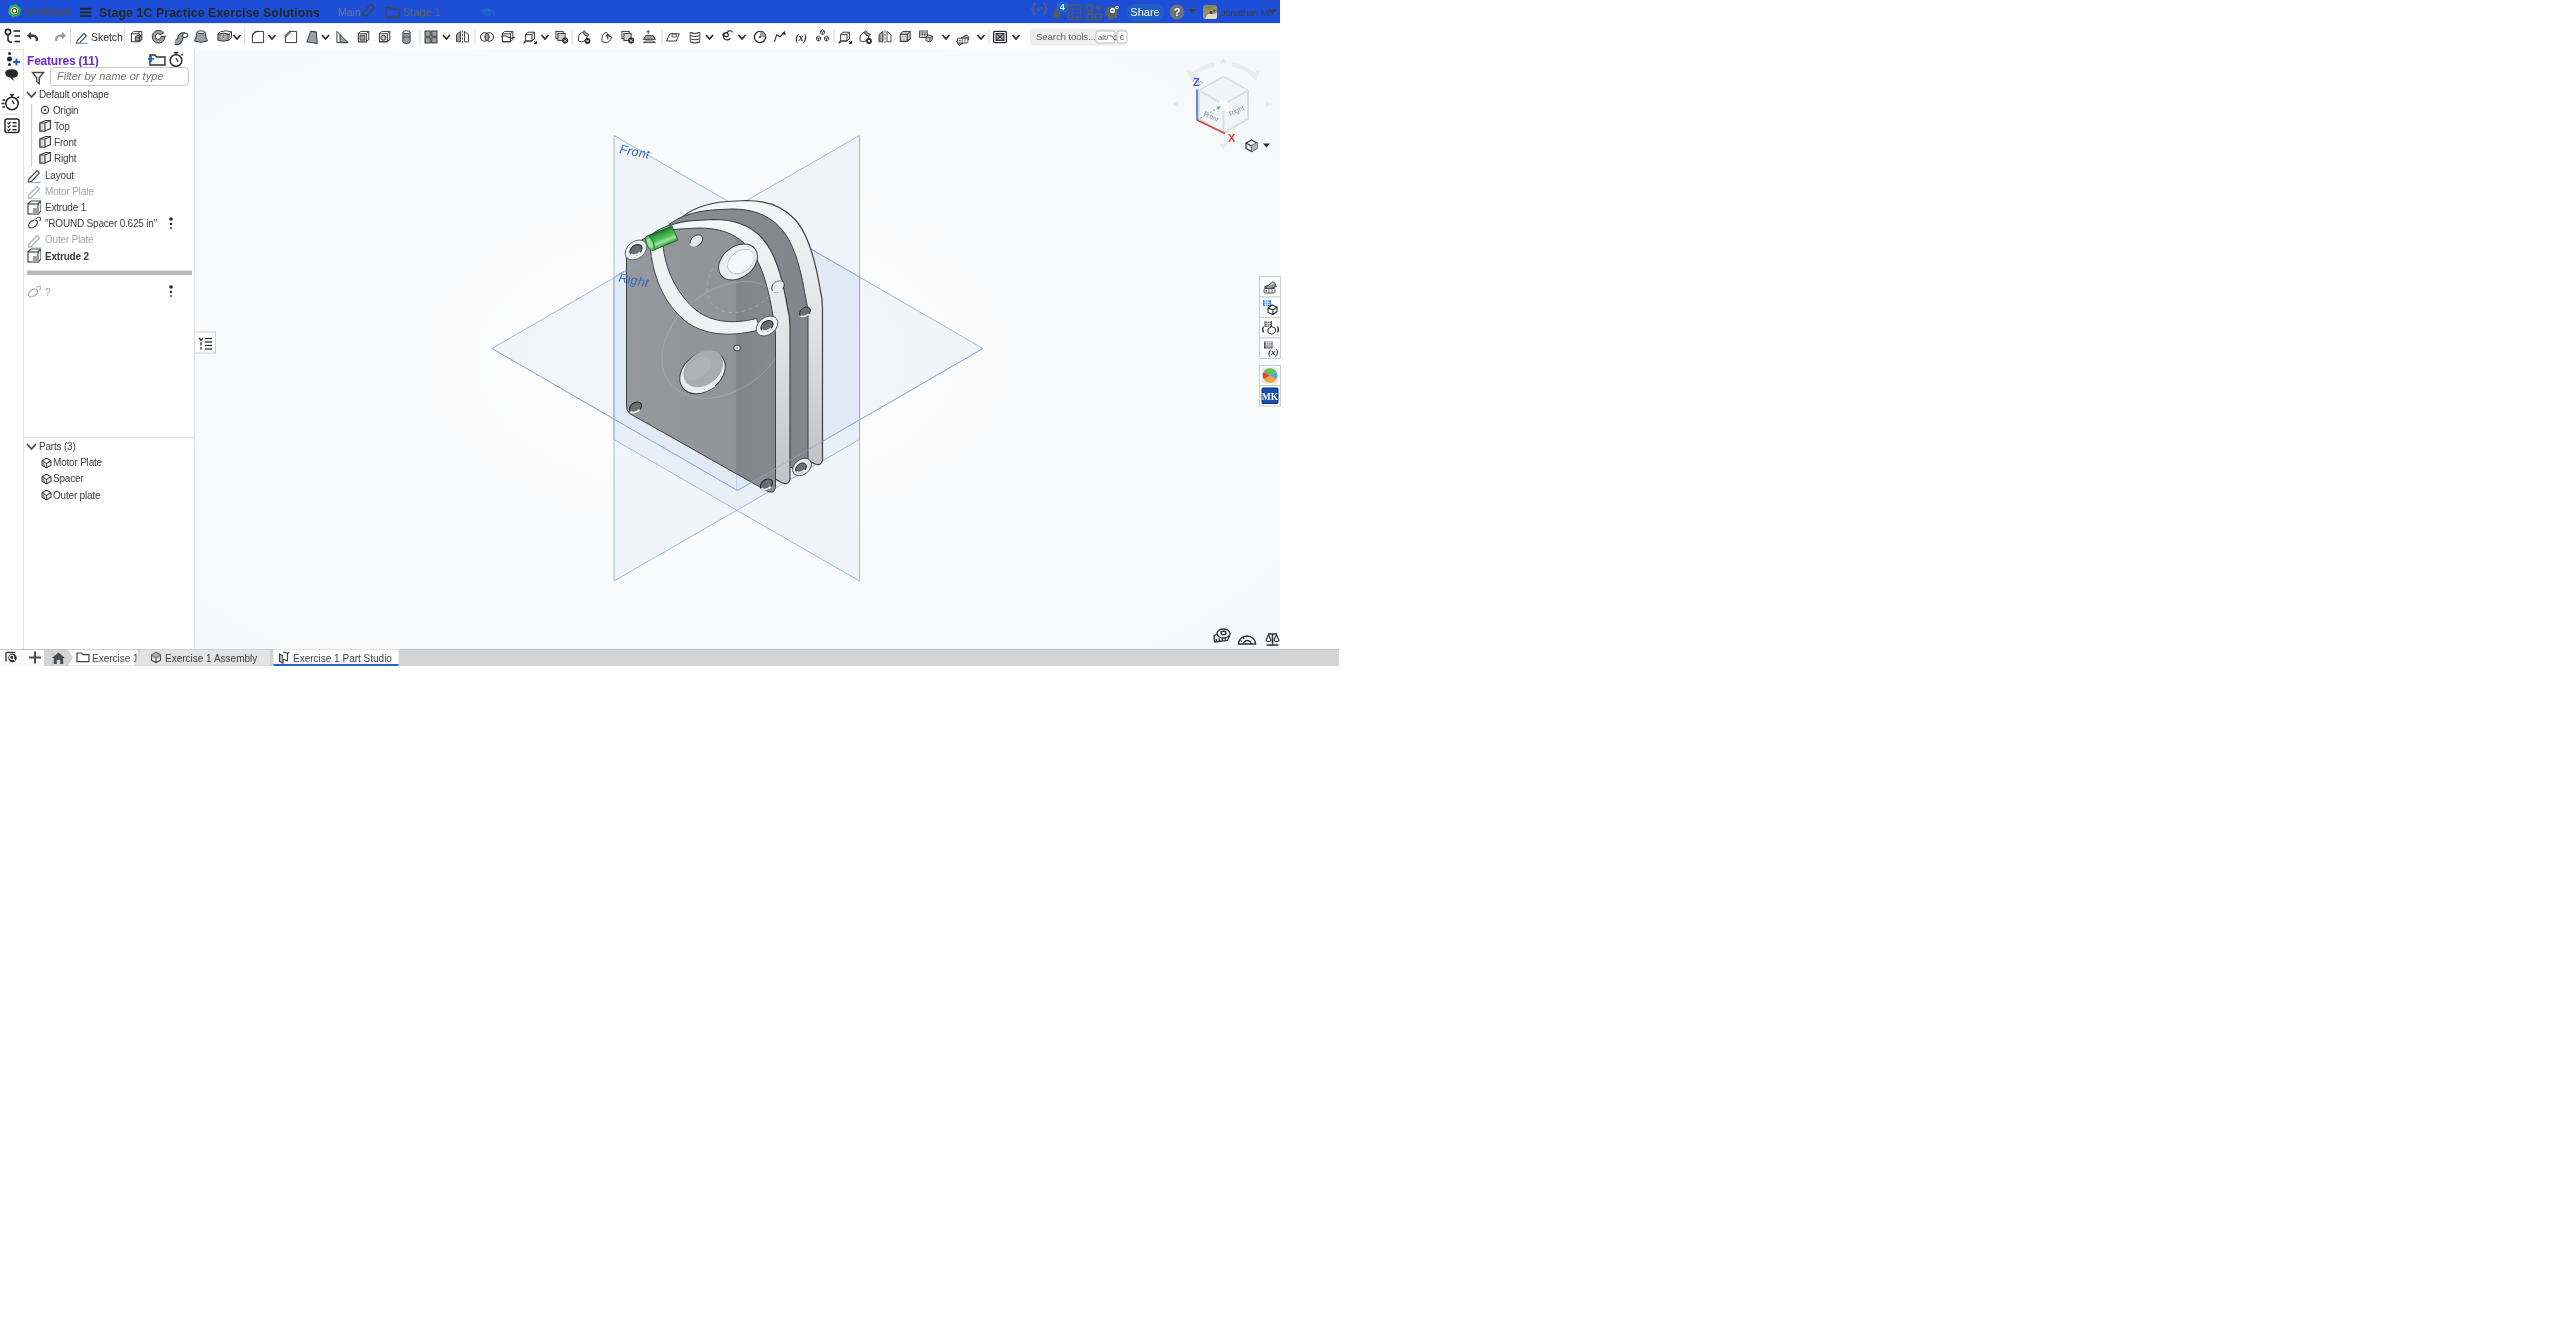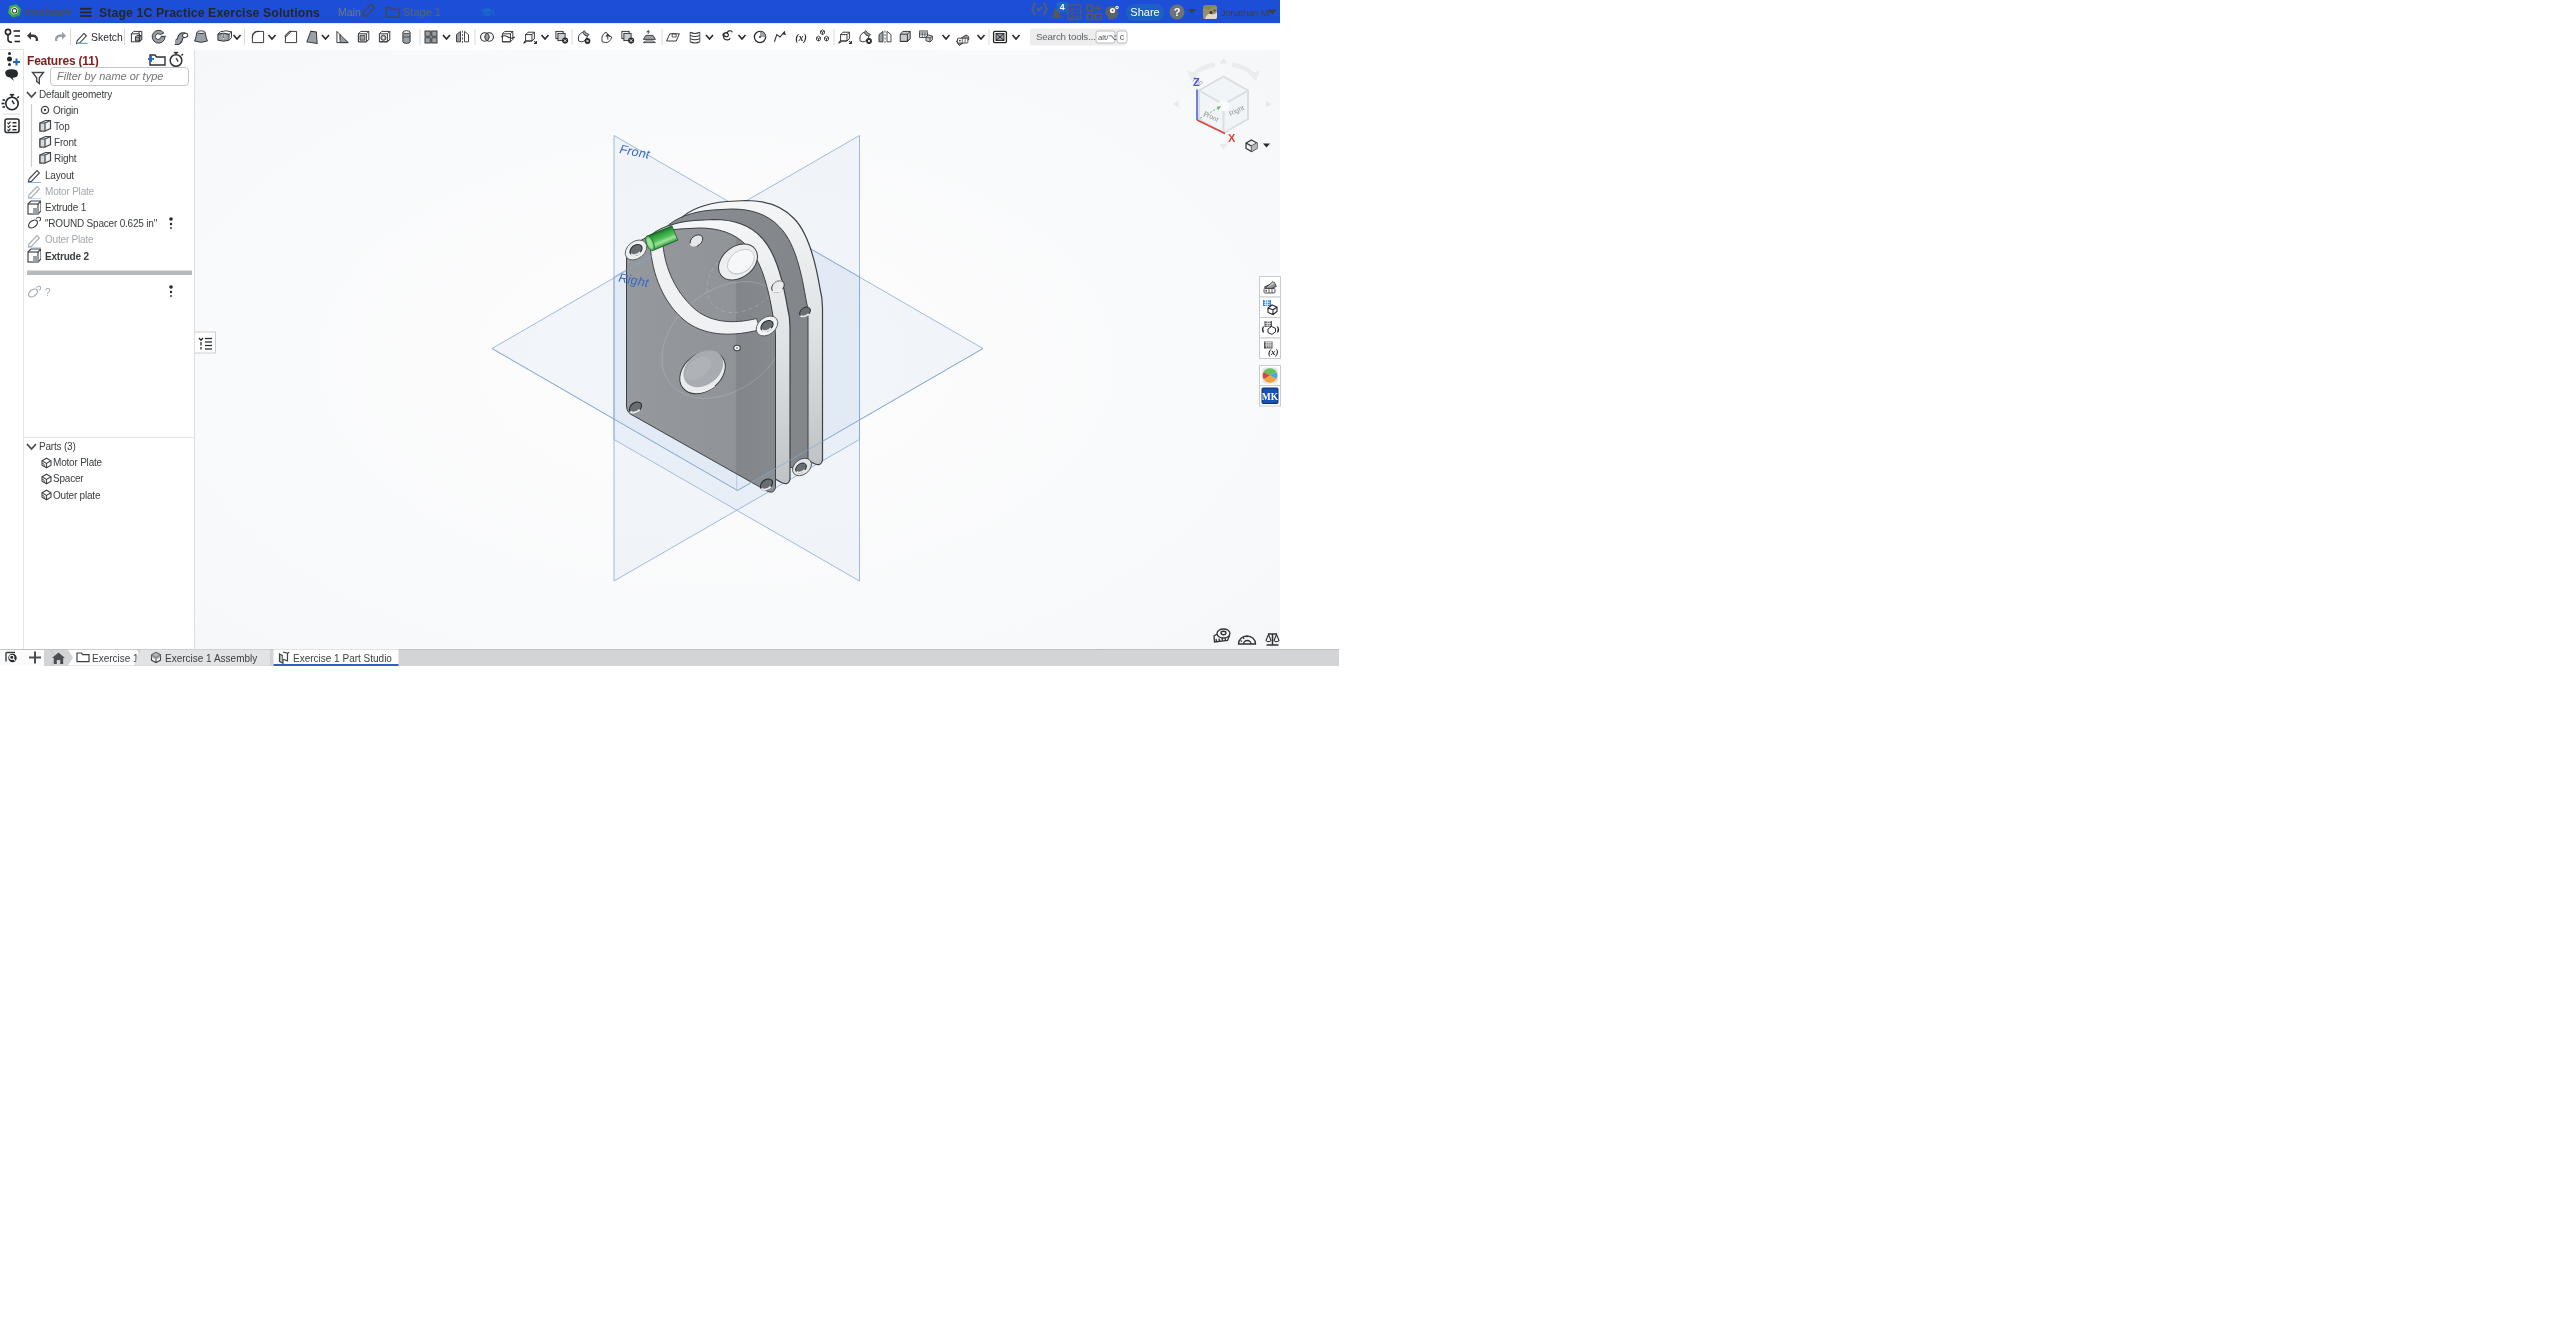--- a/index.html
+++ b/index.html
@@ -414,21 +414,21 @@
     <path d="M7.5,72.7 l1.1,1.1 l1.9,-2.1" stroke-width="1.2"></path>
         <line x1="12.5" y1="72.7" x2="16.5" y2="72.7"></line>
     <path d="M7.5,76.3 l1.1,1.1 l1.9,-2.1" stroke-width="1.2"></path>
         <line x1="12.5" y1="76.3" x2="16.5" y2="76.3"></line>
     <path d="M7.5,79.7 l1.1,1.1 l1.9,-2.1" stroke-width="1.2"></path>
         <line x1="12.5" y1="79.7" x2="16.5" y2="79.7"></line>
   </g>
 </svg></div>
 
 <div id="panel">
-  <div style="position:absolute;left:3px;top:4px;font-weight:bold;font-size:12px;color:#7f1d1d;">Features (11)</div>
+  <div style="position:absolute;left:3px;top:4px;font-weight:bold;font-size:12px;color:#6d28d9;">Features (11)</div>
   <svg width="171" height="599" style="position:absolute;left:0;top:0">
 
     <g fill="none" stroke="#2f3337" stroke-width="1.4">
       <path d="M126,5 h5 l1.5,2 h8.5 v8 h-15 z"></path>
       <g stroke="#1a66c9" stroke-width="1.8">
           <line x1="124" y1="9" x2="130" y2="9"></line>
           <line x1="127" y1="6" x2="127" y2="12"></line>
         </g>
     </g>
 
@@ -446,21 +446,21 @@
 
     <rect x="3" y="220.5" width="165" height="4.5" fill="#b7babc"></rect>
 
     <line x1="0" y1="387.5" x2="171" y2="387.5" stroke="#e4e6e7"></line>
   </svg>
   <input style="position: absolute; left: 26px; top: 17px; width: 139px; height: 18.5px; border: 1px solid rgb(195, 199, 201); border-radius: 4px; font-style: italic; font-size: 11px; color: rgb(141, 146, 150); padding: 0px 6px; font-family: &quot;Liberation Sans&quot;, sans-serif;" placeholder="Filter by name or type">
   <div class="row" style="top:36px;">
       <svg width="15" height="16">
         <path d="M3,6 l4.5,5 l4.5,-5" fill="none" stroke="#43474b" stroke-width="1.7"></path>
       </svg>
-      <span>Default geometry</span>
+      <span>Default onshape</span>
     </div>
   <div class="row" style="top:52.2px;">
       <svg width="29" height="16">
         <circle cx="21" cy="8" r="3.6" fill="none" stroke="#43474b" stroke-width="1.3"></circle>
         <circle cx="21" cy="8" r="1.2" fill="#43474b"></circle>
       </svg>
       <span>Origin</span>
     </div>
   <div class="row" style="top:68.4px;">
       <svg width="30" height="16">

